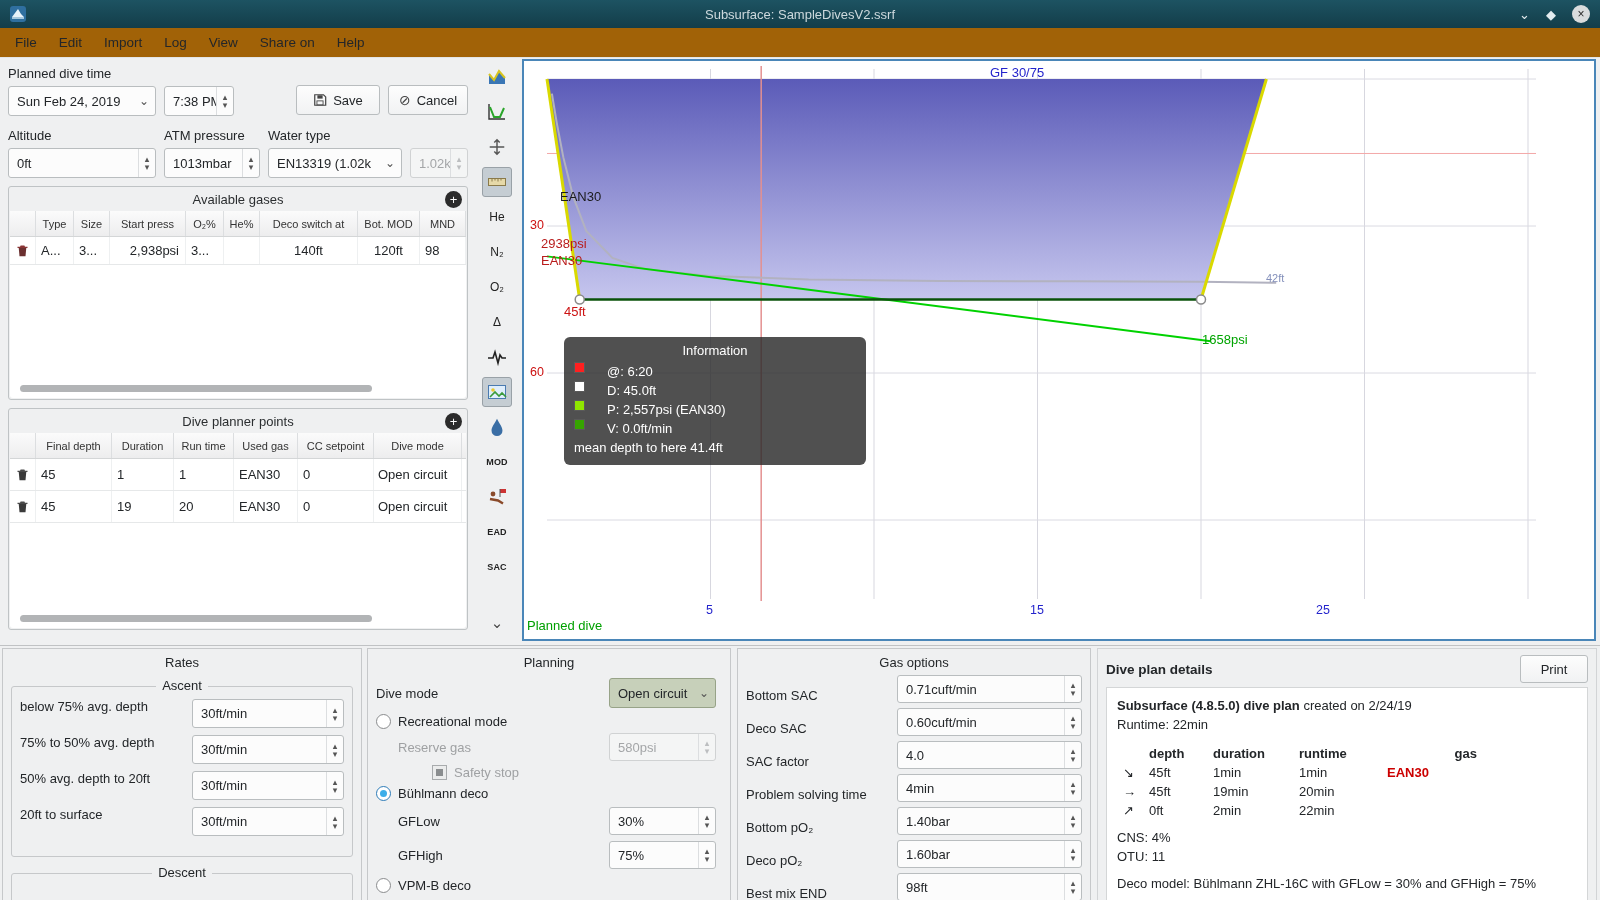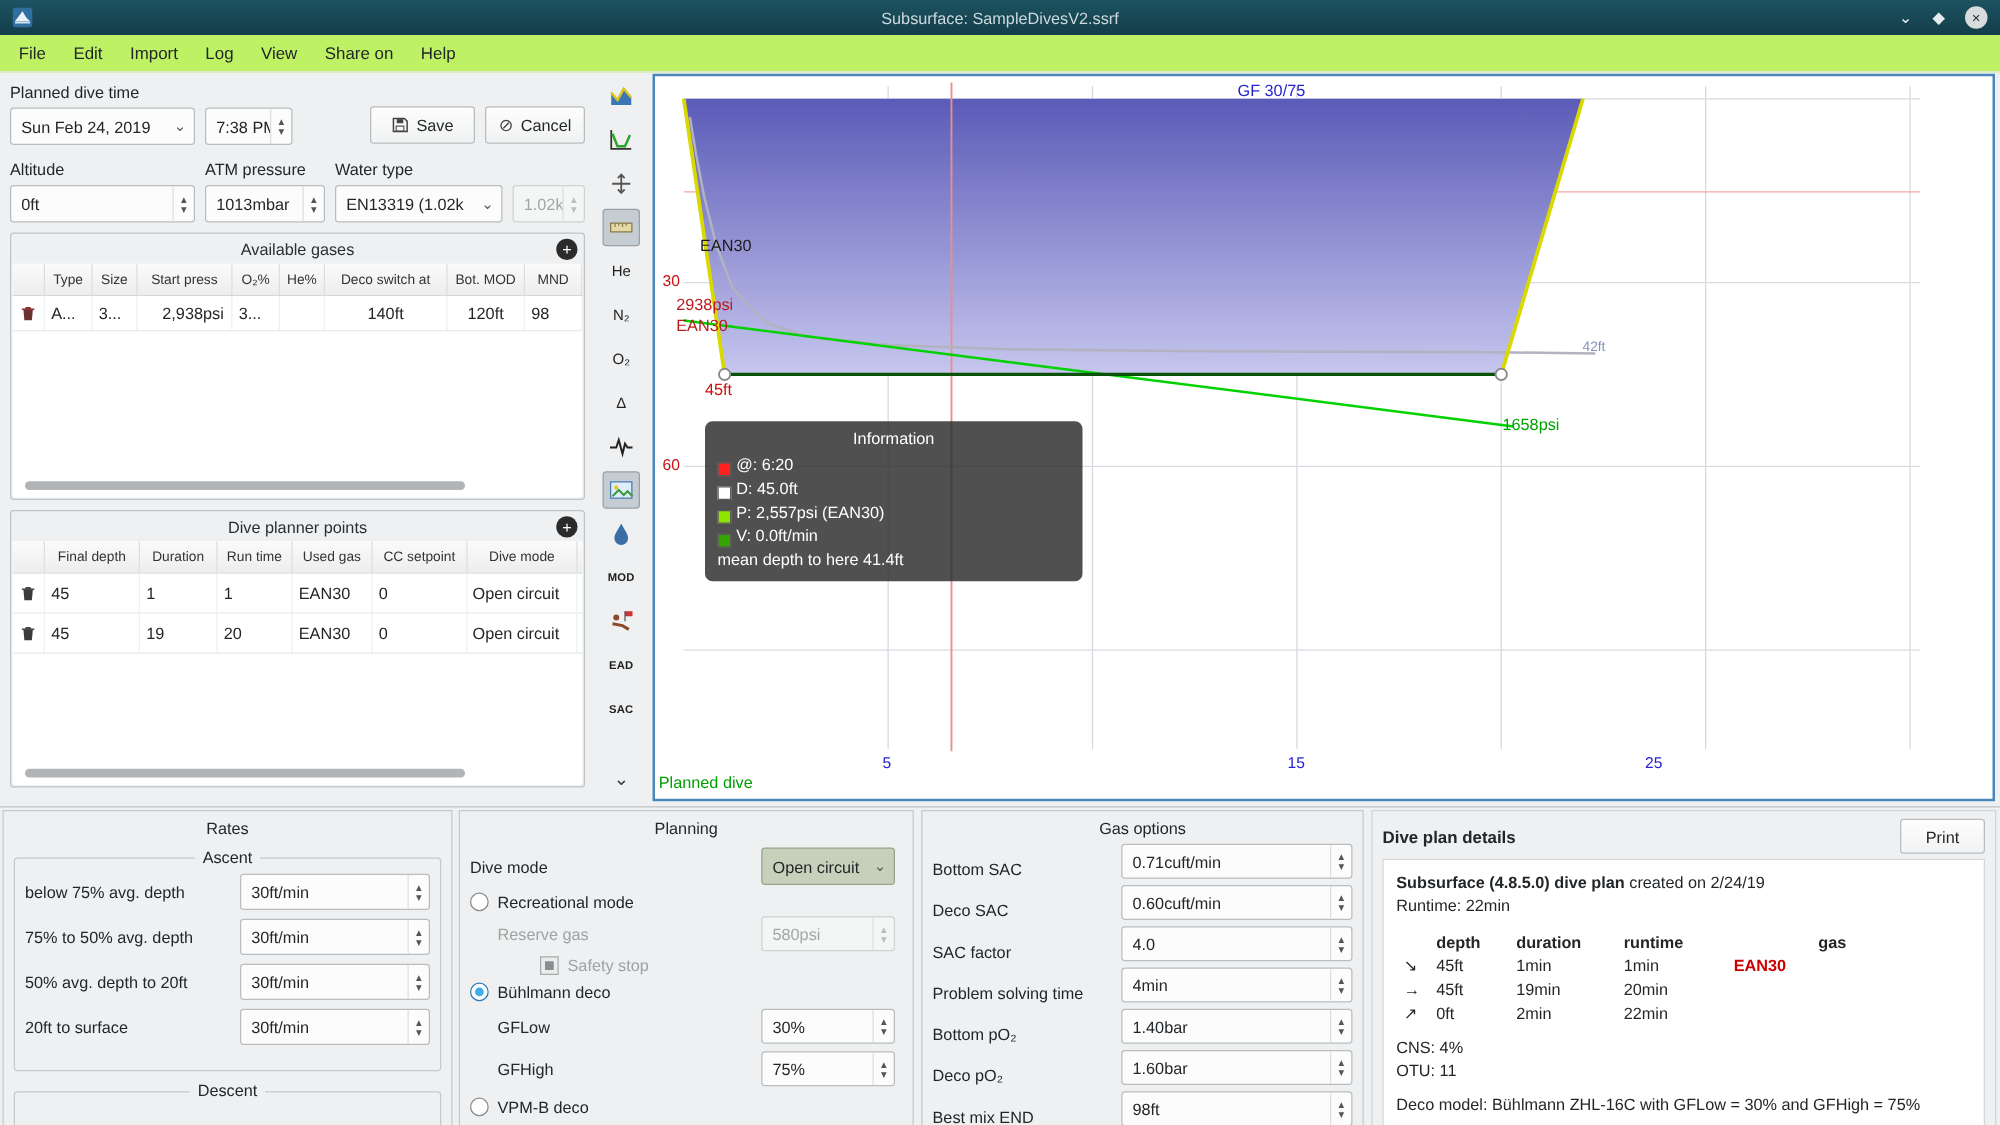--- a/index.html
+++ b/index.html
@@ -8,21 +8,21 @@
   i{font-style:normal}
   
   .titlebar{position:absolute;left:0;top:0;width:1600px;height:28px;
     background:linear-gradient(#1d5362,#133d49);display:flex;align-items:center;padding:0 10px;color:#d7e2e6}
   .titlebar .title{position:absolute;left:0;right:0;text-align:center;font-size:13px;color:#cdd9dd}
   .win-controls{margin-left:auto;display:flex;gap:16px;align-items:center;z-index:2}
   .win-glyph{font-size:13px;color:#e4ecef;cursor:default}
   .close-circle{width:18px;height:18px;border-radius:50%;background:#d9dcdd;color:#2b2b2b;
     display:flex;align-items:center;justify-content:center;font-size:12px;line-height:1}
   
-  .menubar{position:absolute;left:0;top:28px;width:1600px;height:30px;background:#bef264;
+  .menubar{position:absolute;left:0;top:28px;width:1600px;height:30px;background:#a16207;
     border-bottom:1px solid #e3e5e6;display:flex;align-items:center;padding-left:4px}
   .menu-item{padding:5px 11px;font-size:13.5px}
   
   .spin,.combo{background:#fcfcfc;border:1px solid #b9bdbf;border-radius:3px;height:30px;
     display:flex;align-items:center;padding-left:8px;font-size:13px}
   .sv{flex:1;white-space:nowrap;overflow:hidden}
   .sa{width:17px;height:100%;display:flex;flex-direction:column;align-items:center;justify-content:center;
     color:#555;border-left:1px solid #dcdee0}
   .sa i{font-size:9px;line-height:8px}
   .combo .ca{padding:0 6px;color:#555;font-size:12px}
@@ -58,31 +58,31 @@
   .tool.txt{font-weight:normal;font-size:12px}
   .tool.txt-sm{font-weight:bold;font-size:9px;letter-spacing:0.2px}
   .tool.more{margin-top:auto;margin-bottom:8px;font-size:15px;color:#444}
   
   .chartwrap{position:absolute;left:522px;top:59px;width:1074px;height:582px;background:#fff;
     border:2px solid #4a86b8}
   .cl{position:absolute;font-size:13px;white-space:nowrap}
   .ttip{position:absolute;left:40px;top:276px;width:302px;background:rgba(45,45,45,0.83);border-radius:6px;
     color:#fff;padding:6px 10px 8px;font-size:13px}
   .tt-title{text-align:center;margin-bottom:4px}
-  .tt-row{display:flex;align-items:flex-end;line-height:19px;gap:4px}
+  .tt-row{display:flex;align-items:flex-start;line-height:19px;gap:22px}
   .chip{width:11px;height:11px;display:inline-block;border:1px solid #5a5a5a;flex:0 0 auto}
   
   .bottom{position:absolute;left:0;top:645px;width:1600px;height:255px;background:#eff0f1;
     border-top:1px solid #c0c2c4;overflow:hidden}
   .panel{position:absolute;top:2px;height:420px;background:#eff0f1;border:1px solid #c6c8ca}
   .panel-title{text-align:center;padding-top:6px;font-size:13px}
   .fset{border:1px solid #c6c8ca;border-radius:3px;margin:16px 8px 0;padding:12px 8px 6px;position:relative}
   .fset .legend{position:absolute;top:-9px;left:0;right:0;text-align:center}
   .fset .legend span{background:#eff0f1;padding:0 6px}
-  .rrow{display:flex;align-items:center;justify-content:space-between;margin-bottom:7px;height:29px}
+  .rrow{display:flex;align-items:flex-start;justify-content:space-between;margin-bottom:7px;height:29px}
   .rrow .spin{width:152px;height:29px}
   .prow{display:flex;align-items:center;justify-content:space-between;padding:0 14px 0 8px}
   .radio-row{display:flex;align-items:center;gap:7px;padding-left:8px}
   .radio{width:15px;height:15px;border-radius:50%;border:1px solid #8a8c8e;background:#fff;flex:0 0 auto}
   .radio.on{border-color:#2e7cb8;position:relative}
   .radio.on::after{content:"";position:absolute;inset:3px;border-radius:50%;background:#3daee9}
   .cbx{width:15px;height:15px;border:1px solid #a8abad;background:#ebecec;position:relative;flex:0 0 auto}
   .cbx::after{content:"";position:absolute;inset:3px;background:#8a8d8f}
   .gray{color:#9fa1a3}
   .grow{display:flex;justify-content:space-between;align-items:flex-end;margin:5px 8px 0}

